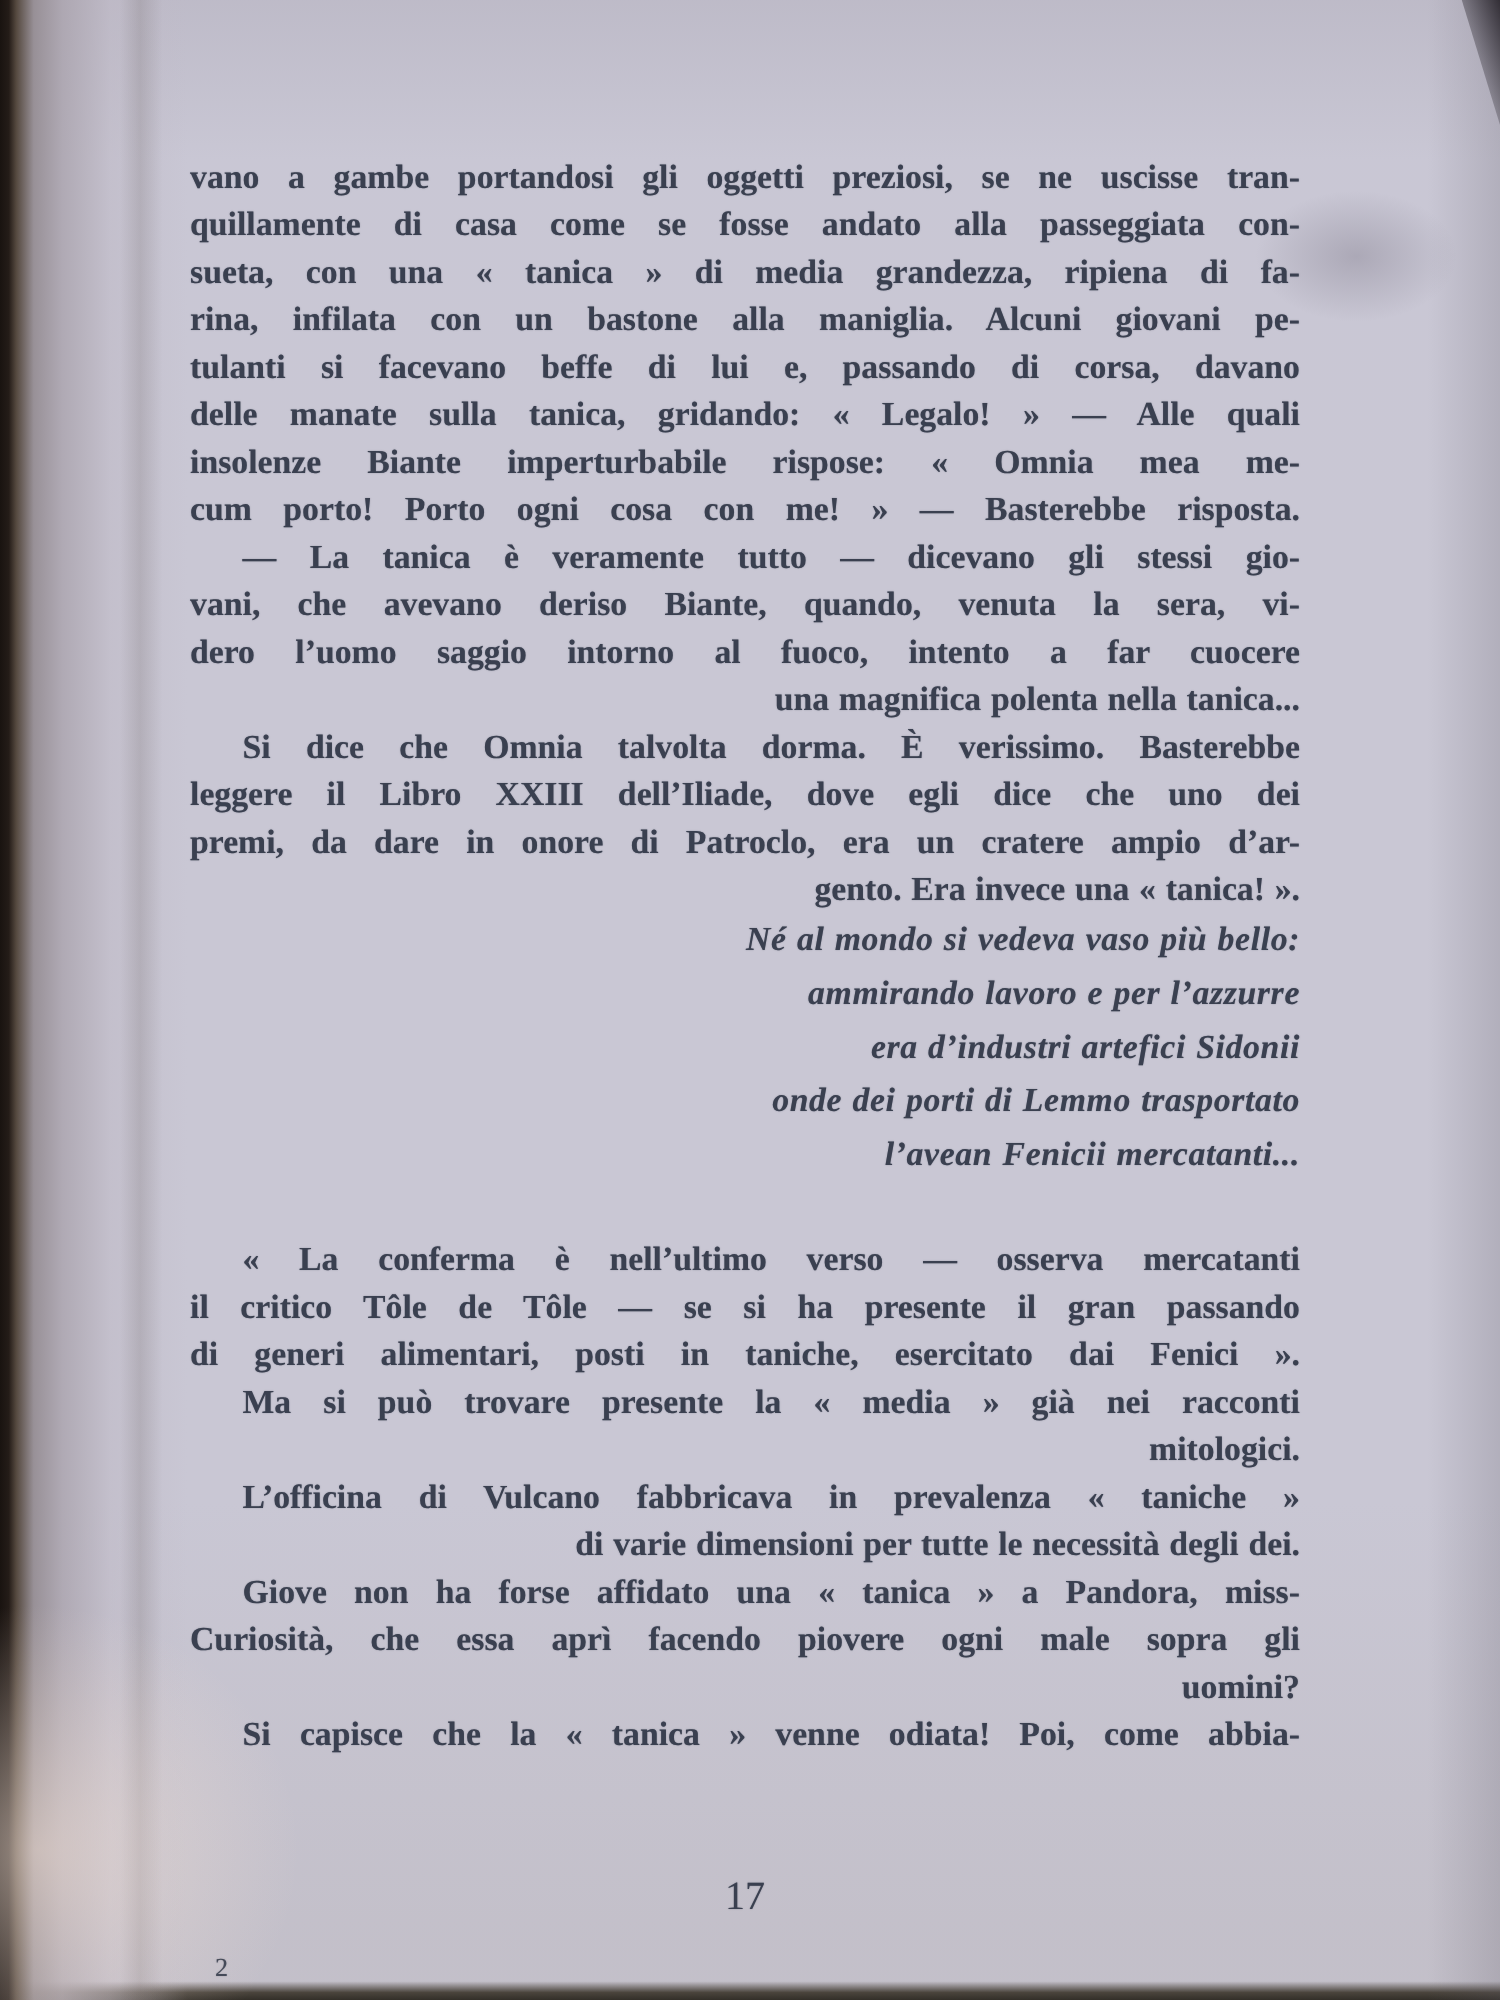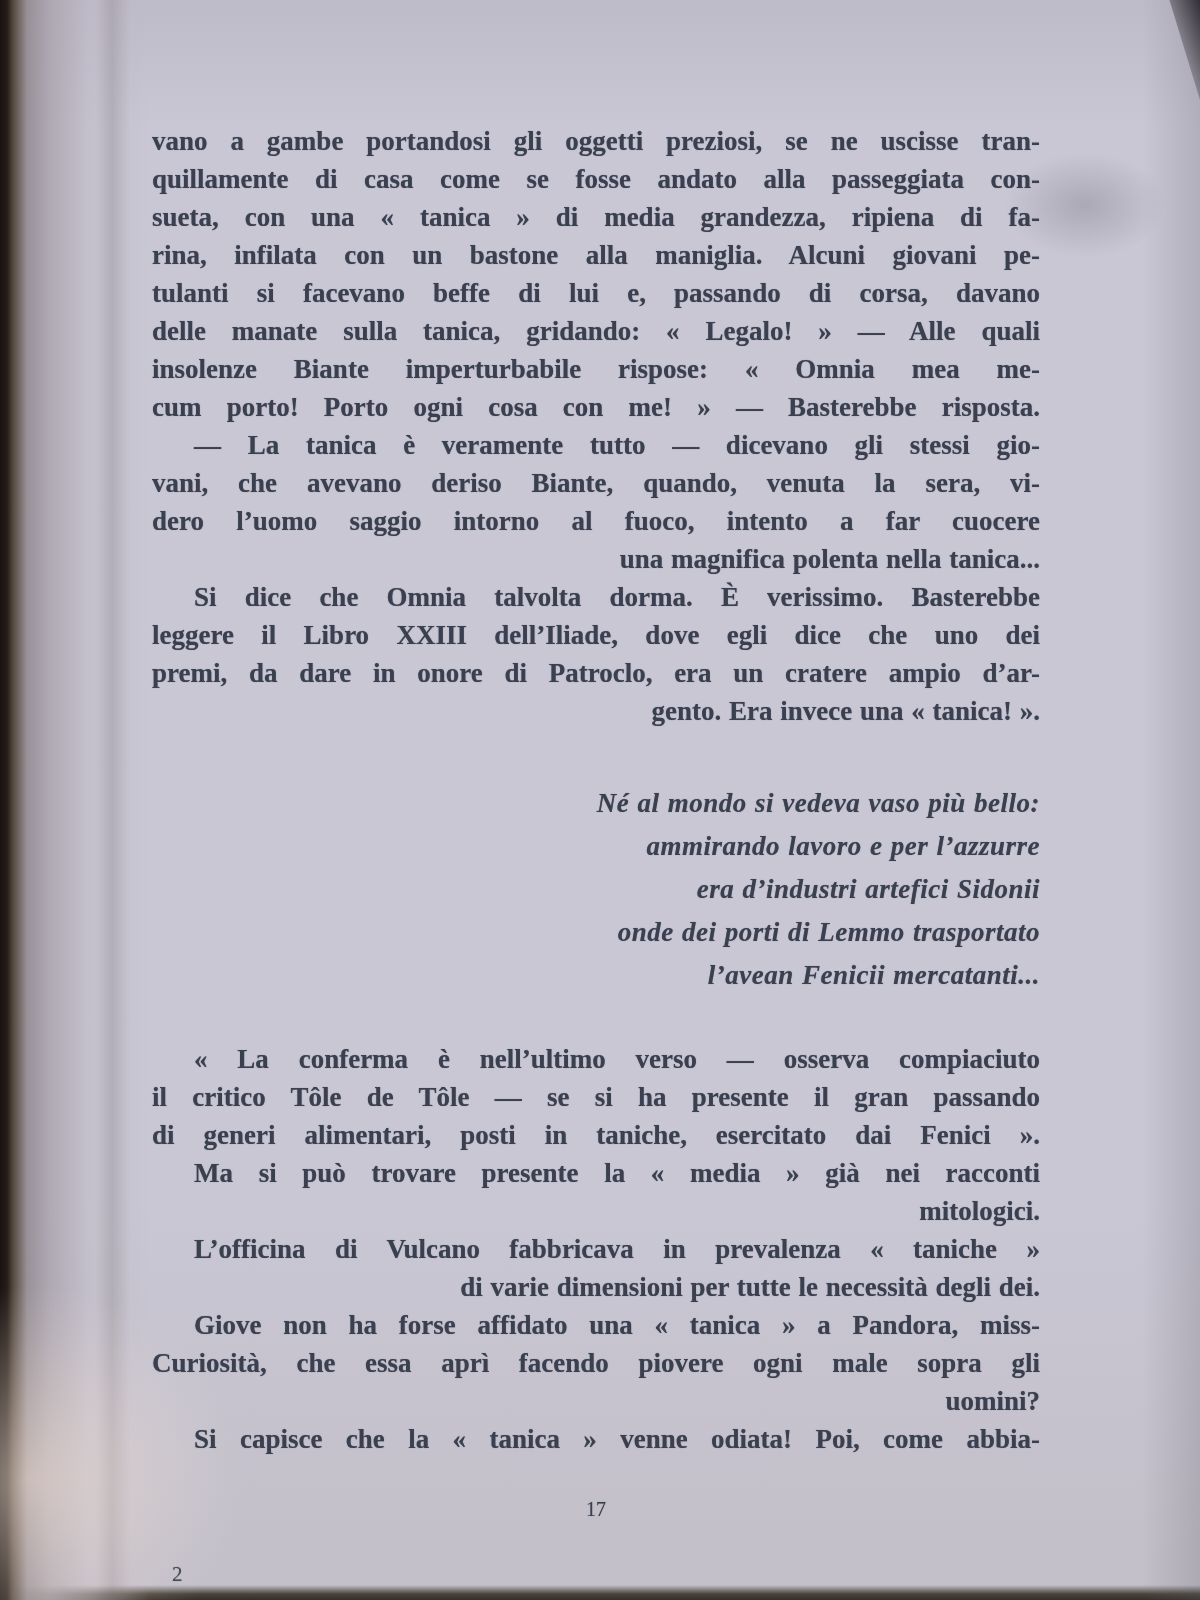--- a/index.html
+++ b/index.html
@@ -47,36 +47,35 @@
     text-shadow: 0 0 1px rgba(58,64,80,0.55);
     word-spacing: 1px;
     text-align: right;
   }
   .line.just {
     text-align: justify;
     text-align-last: justify;
   }
   .line.ind { text-indent: 42px; }
   .section.verse {
-    margin-top: 52px;
     margin-bottom: 43px;
     padding-left: 166px;
     font-style: italic;
   }
   .section.verse .line {
     line-height: 43px;
     letter-spacing: 0.5px;
   }
   .page-number {
     position: absolute;
     top: 1498px;
     left: 152px;
     width: 888px;
     text-align: center;
-    font-size: 20px;
+    font-size: 32px;
     color: #3a4050;
     text-shadow: 0 0 1px rgba(58,64,80,0.55);
   }
   .signature-mark {
     position: absolute;
     left: 172px;
     top: 1562px;
     font-size: 21px;
     color: #454a58;
     text-shadow: 0 0 1px rgba(58,64,80,0.5);
@@ -107,21 +106,21 @@
       <div class="line">gento. Era invece una « tanica! ».</div>
     </div>
     <div class="section verse">
       <div class="line">Né al mondo si vedeva vaso più bello:</div>
       <div class="line">ammirando lavoro e per l’azzurre</div>
       <div class="line">era d’industri artefici Sidonii</div>
       <div class="line">onde dei porti di Lemmo trasportato</div>
       <div class="line">l’avean Fenicii mercatanti...</div>
     </div>
     <div class="section body">
-      <div class="line ind just">« La conferma è nell’ultimo verso — osserva compiaciuto</div>
+      <div class="line ind just">« La conferma è nell’ultimo verso — osserva mercatanti</div>
       <div class="line just">il critico Tôle de Tôle — se si ha presente il gran passando</div>
       <div class="line just">di generi alimentari, posti in taniche, esercitato dai Fenici ».</div>
       <div class="line ind just">Ma si può trovare presente la « media » già nei racconti</div>
       <div class="line">mitologici.</div>
       <div class="line ind just">L’officina di Vulcano fabbricava in prevalenza « taniche »</div>
       <div class="line">di varie dimensioni per tutte le necessità degli dei.</div>
       <div class="line ind just">Giove non ha forse affidato una « tanica » a Pandora, miss-</div>
       <div class="line just">Curiosità, che essa aprì facendo piovere ogni male sopra gli</div>
       <div class="line">uomini?</div>
       <div class="line ind just">Si capisce che la « tanica » venne odiata! Poi, come abbia-</div>

